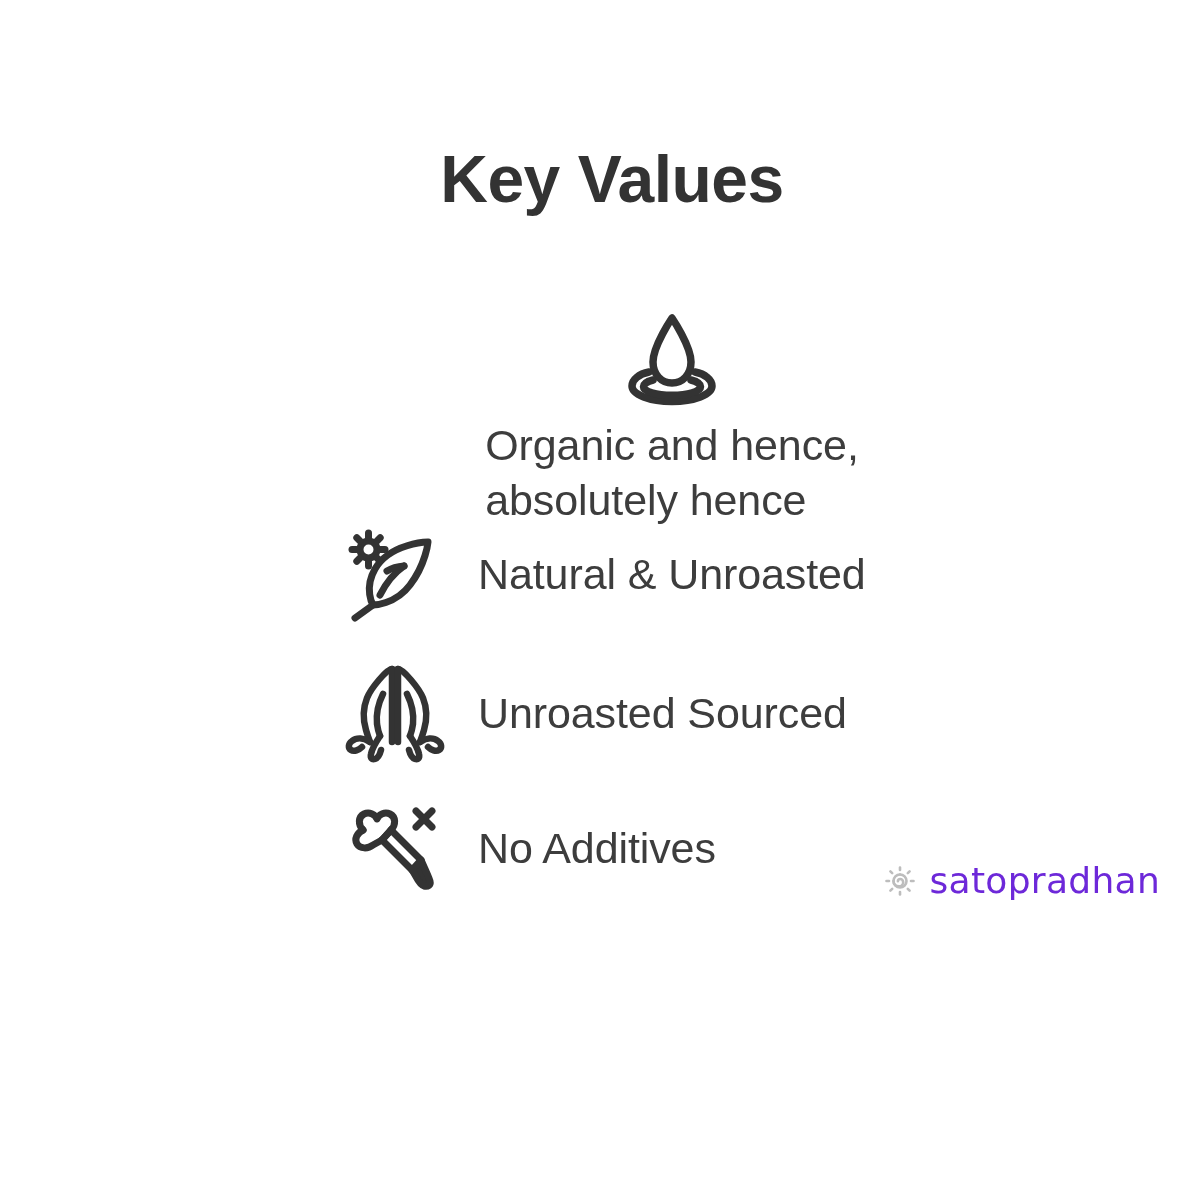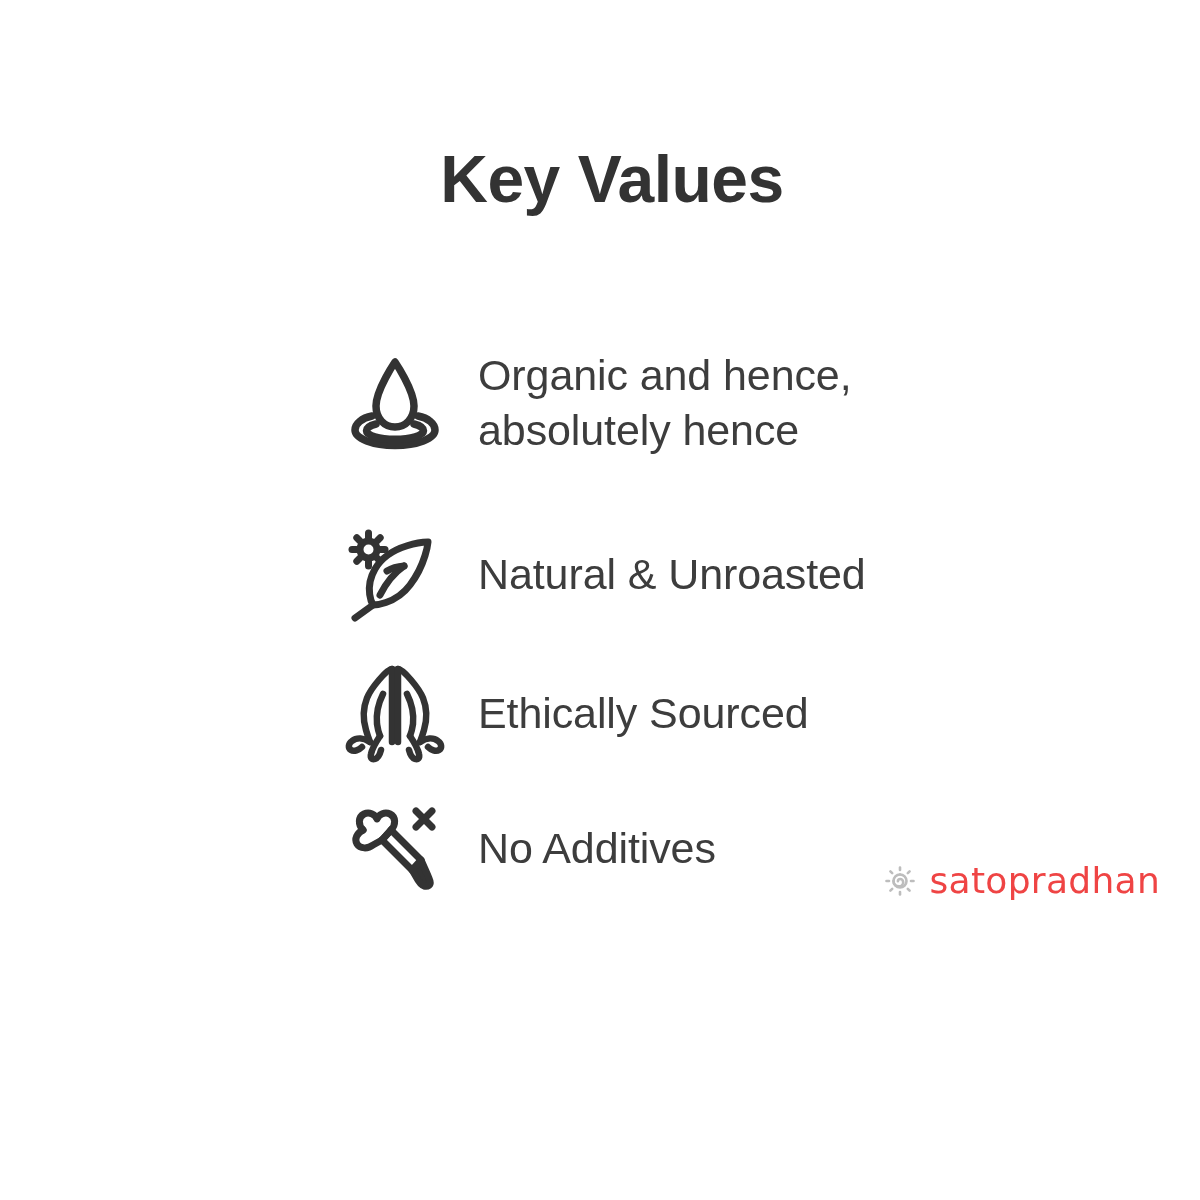--- a/index.html
+++ b/index.html
@@ -42,21 +42,21 @@
     top: 300px;
     width: 720px;
   }
 
   .value-row {
     display: flex;
     align-items: center;
     width: 100%;
   }
 
-  .row-1 { height: 205px; }
+  .row-1 { height: 205px; flex-direction: column; }
   .row-2 { height: 138px; }
   .row-3 { height: 140px; }
   .row-4 { height: 140px; }
   .row-5 { height: 130px; }
 
   .icon-cell {
     width: 166px;
     min-width: 166px;
     display: flex;
     align-items: center;
@@ -85,21 +85,21 @@
     position: absolute;
     right: 52px;
     bottom: 42px;
     display: flex;
     align-items: center;
     gap: 8px;
   }
 
   .watermark-text {
     font-size: 36px;
-    color: #ef4444;
+    color: #6d28d9;
     font-family: "DejaVu Sans", sans-serif;
     letter-spacing: 0.3px;
     line-height: 1;
   }
 
   .watermark-mark svg { display: block; }
 </style>
 </head>
 <body>
 
@@ -168,21 +168,21 @@
           <path d="M67 36 C72 46, 74 56, 73 66 C72 73, 70 78, 70 78"></path>
 
           <path d="M30 84 C24 80, 17 79, 12 83 C8 86, 8 90, 11 92 C14 94, 19 92, 22 89"></path>
           <path d="M40 78 C36 84, 32 91, 31 96 C30 100, 32 102, 35 101 C38 100, 40 96, 41 92"></path>
 
           <path d="M80 84 C86 80, 93 79, 98 83 C102 86, 102 90, 99 92 C96 94, 91 92, 88 89"></path>
           <path d="M70 78 C74 84, 78 91, 79 96 C80 100, 78 102, 75 101 C72 100, 70 96, 69 92"></path>
         </svg>
       </div>
       <div class="label-cell">
-        <span class="ln">Ethically Sourced</span>
+        <span class="ln">Unroasted Sourced</span>
       </div>
     </div>
 
 
     <div class="value-row row-5">
       <div class="icon-cell">
         <svg width="106" height="106" viewBox="0 0 106 106" fill="none" stroke="#333333" stroke-width="7" stroke-linecap="round" stroke-linejoin="round">
 
           <path d="M21 35 C16 30, 16 22, 22 19 C27 16.5, 33 19, 35 24 C37 19, 43 16.5, 48 19 C54 22, 54 30, 49 35 L40 45"></path>
           <path d="M21 35 C15 38, 12 44, 15 49 C18 54, 26 54, 31 50 L40 45"></path>

